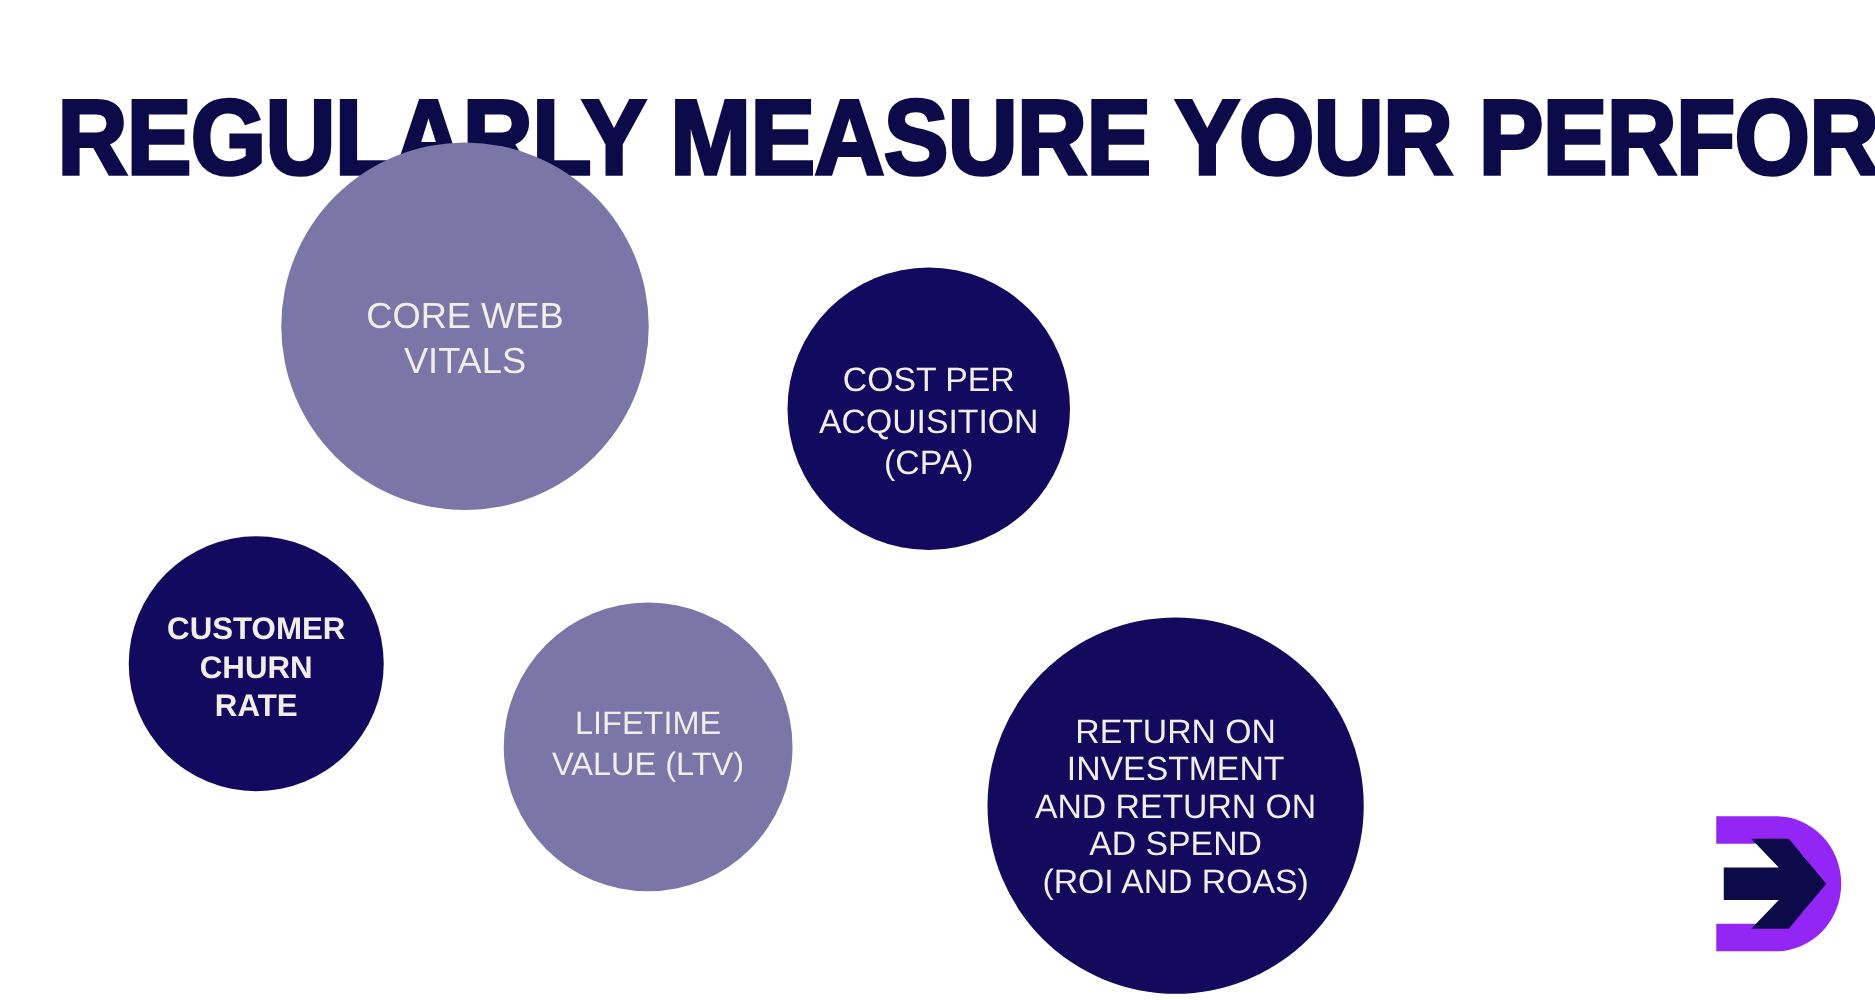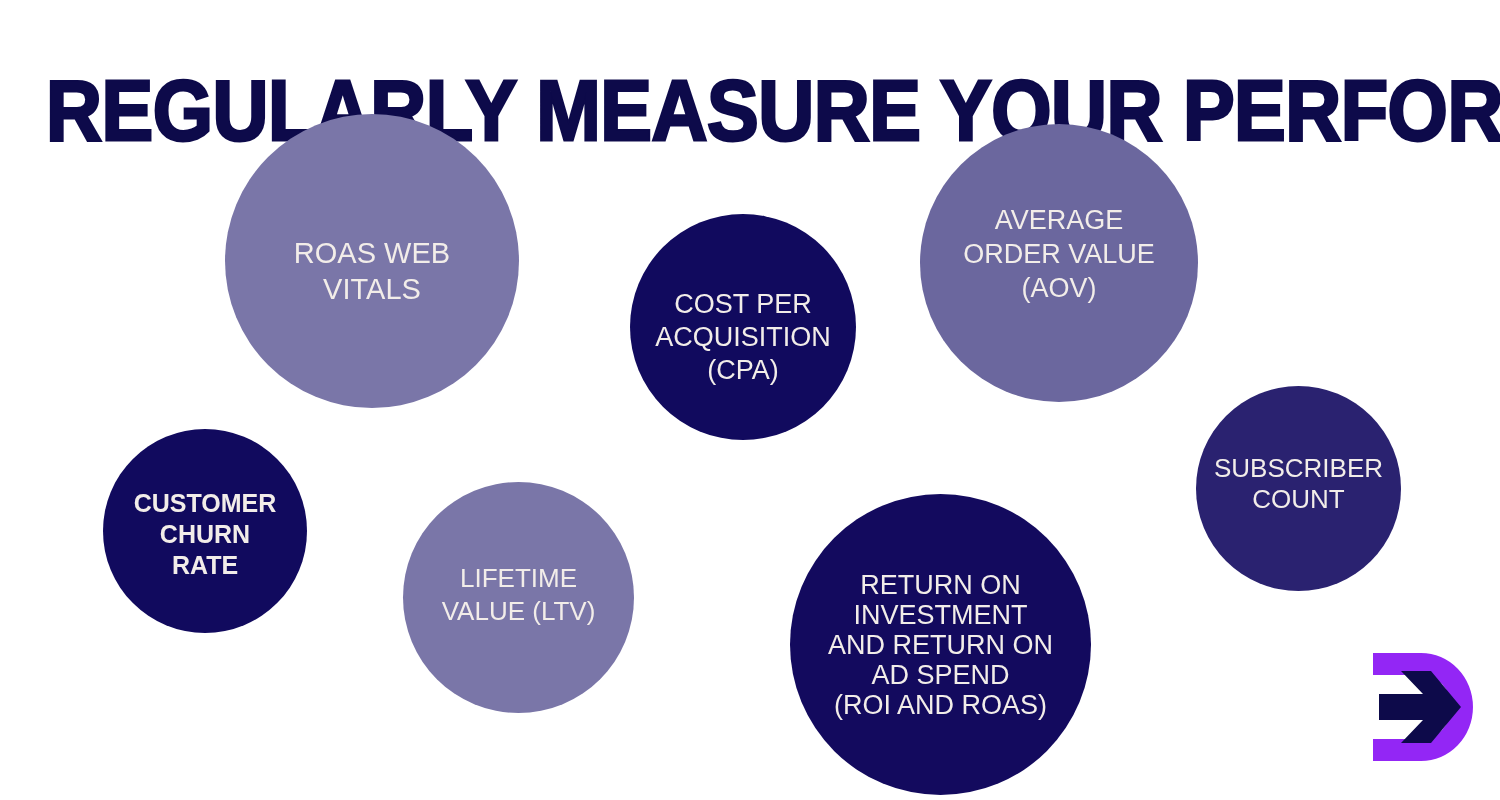--- a/index.html
+++ b/index.html
@@ -134,59 +134,50 @@
   #brand-logo svg { display: block; width: 100%; height: 100%; }
 </style>
 </head>
 <body>
 
 <div id="canvas">
 
   <h1 id="page-title">REGULARLY MEASURE YOUR PERFORMANCE</h1>
 
   <div class="bubble" id="bubble-core-web-vitals">
-    <span class="bubble-label">ROAS WEB
+    <span class="bubble-label">CORE WEB
 VITALS</span>
   </div>
 
   <div class="bubble" id="bubble-cost-per-acquisition">
     <span class="bubble-label">COST PER
 ACQUISITION
 (CPA)</span>
   </div>
 
-  <div class="bubble" id="bubble-average-order-value">
-    <span class="bubble-label">AVERAGE
-ORDER VALUE
-(AOV)</span>
-  </div>
 
   <div class="bubble" id="bubble-customer-churn-rate">
     <span class="bubble-label">CUSTOMER
 CHURN
 RATE</span>
   </div>
 
   <div class="bubble" id="bubble-lifetime-value">
     <span class="bubble-label">LIFETIME
 VALUE (LTV)</span>
   </div>
 
   <div class="bubble" id="bubble-roi-roas">
     <span class="bubble-label">RETURN ON
 INVESTMENT
 AND RETURN ON
 AD SPEND
 (ROI AND ROAS)</span>
   </div>
 
-  <div class="bubble" id="bubble-subscriber-count">
-    <span class="bubble-label">SUBSCRIBER
-COUNT</span>
-  </div>
 
   <div id="brand-logo">
     <svg viewBox="0 0 120 125" xmlns="http://www.w3.org/2000/svg">
 
       <path d="M8 8 H56 A52 54 0 0 1 56 116 H8 V94 H56 A30 32 0 0 0 56 30 H8 Z" fill="#9326f5"></path>
 
       <path d="M14 49 H58 L36 26 H66 L96 62 L66 98 H36 L58 75 H14 Z" fill="#0d0a4a"></path>
     </svg>
   </div>
 

